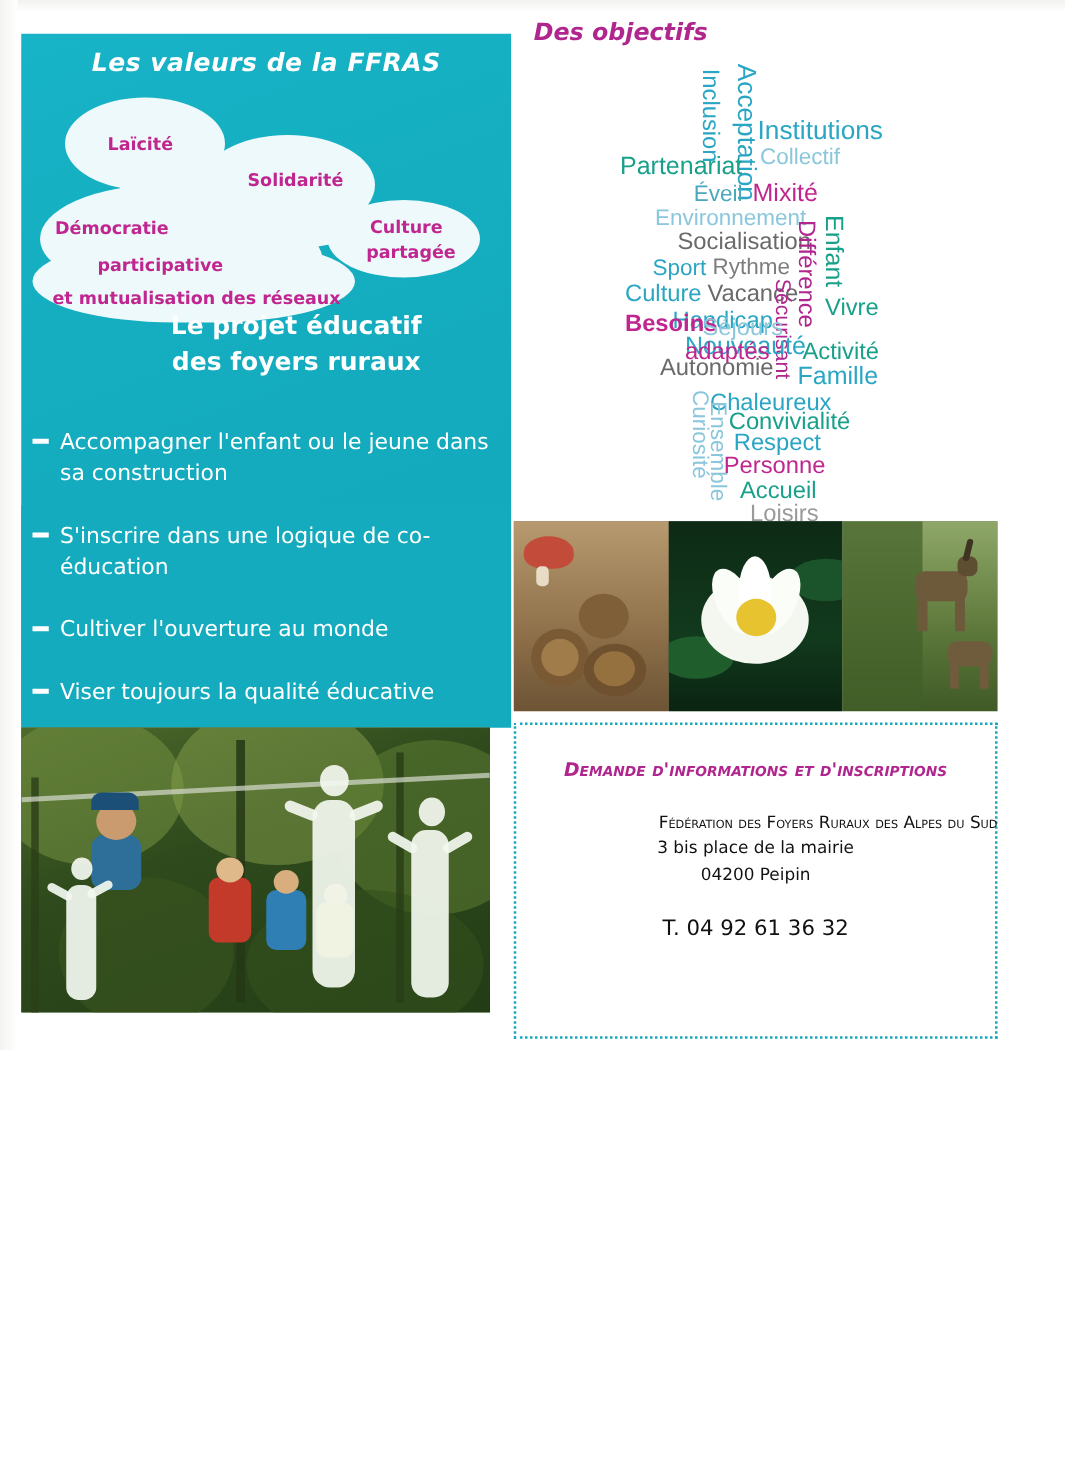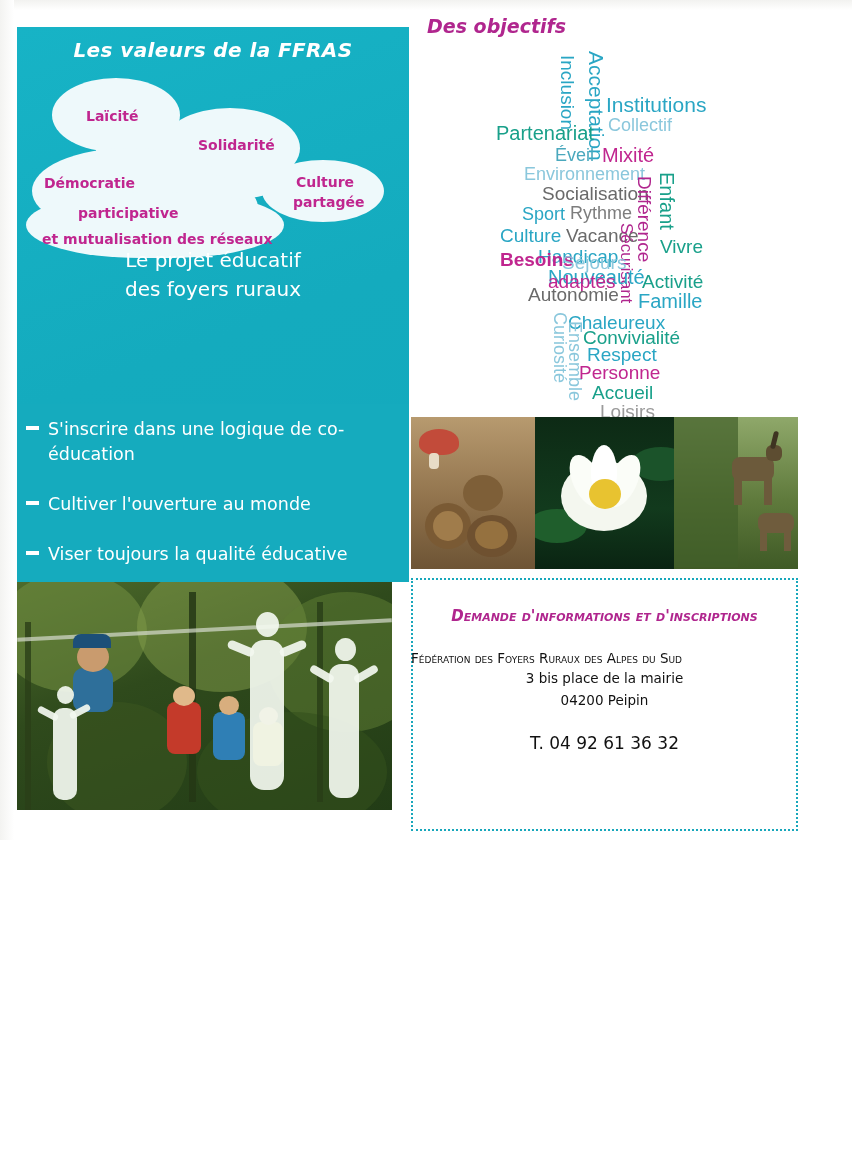--- a/index.html
+++ b/index.html
@@ -100,23 +100,24 @@
 
   
   #project-title {
     position: absolute;
     left: 17px;
     top: 246px;
     width: 392px;
     text-align: center;
     color: #ffffff;
     font-size: 20px;
-    font-weight: normal;
+    font-weight: bold;
     line-height: 29px;
     font-family: "DejaVu Sans", sans-serif;
+    padding-left: 24px;
   }
 
   
   .bullet-row {
     position: absolute;
     left: 26px;
     width: 370px;
     color: #ffffff;
     font-size: 17.5px;
     line-height: 25px;
@@ -221,21 +222,21 @@
     font-weight: bold;
     font-style: italic;
     font-variant: small-caps;
     font-family: "DejaVu Sans", sans-serif;
   }
   #info-org {
     position: absolute;
     left: 411px;
     top: 650px;
     width: 387px;
-    text-align: left;
+    text-align: right;
     color: #111111;
     font-size: 13.5px;
     font-variant: small-caps;
     font-family: "DejaVu Sans", sans-serif;
   }
   #info-addr1 {
     position: absolute;
     left: 411px;
     top: 670px;
     width: 387px;
@@ -313,20 +314,24 @@
   <div class="cloud-word" id="w-participative">participative</div>
   <div class="cloud-word" id="w-mutualisation">et mutualisation des réseaux</div>
   <div class="cloud-word" id="w-culture">Culture</div>
   <div class="cloud-word" id="w-partagee">partagée</div>
 
   <div id="project-title">
     <span>Le projet éducatif</span><br>
     <span>des foyers ruraux</span>
   </div>
 
+  <div class="bullet-row" id="bullet-1">
+    <span class="dash"></span>
+    <span class="bullet-text">Accompagner l'enfant ou le jeune dans sa construction</span>
+  </div>
   <div class="bullet-row" id="bullet-3">
     <span class="dash"></span>
     <span class="bullet-text">Cultiver l'ouverture au monde</span>
   </div>
   <div class="bullet-row" id="bullet-2">
     <span class="dash"></span>
     <span class="bullet-text">S'inscrire dans une logique de co-éducation</span>
   </div>
   <div class="bullet-row" id="bullet-4">
     <span class="dash"></span>

